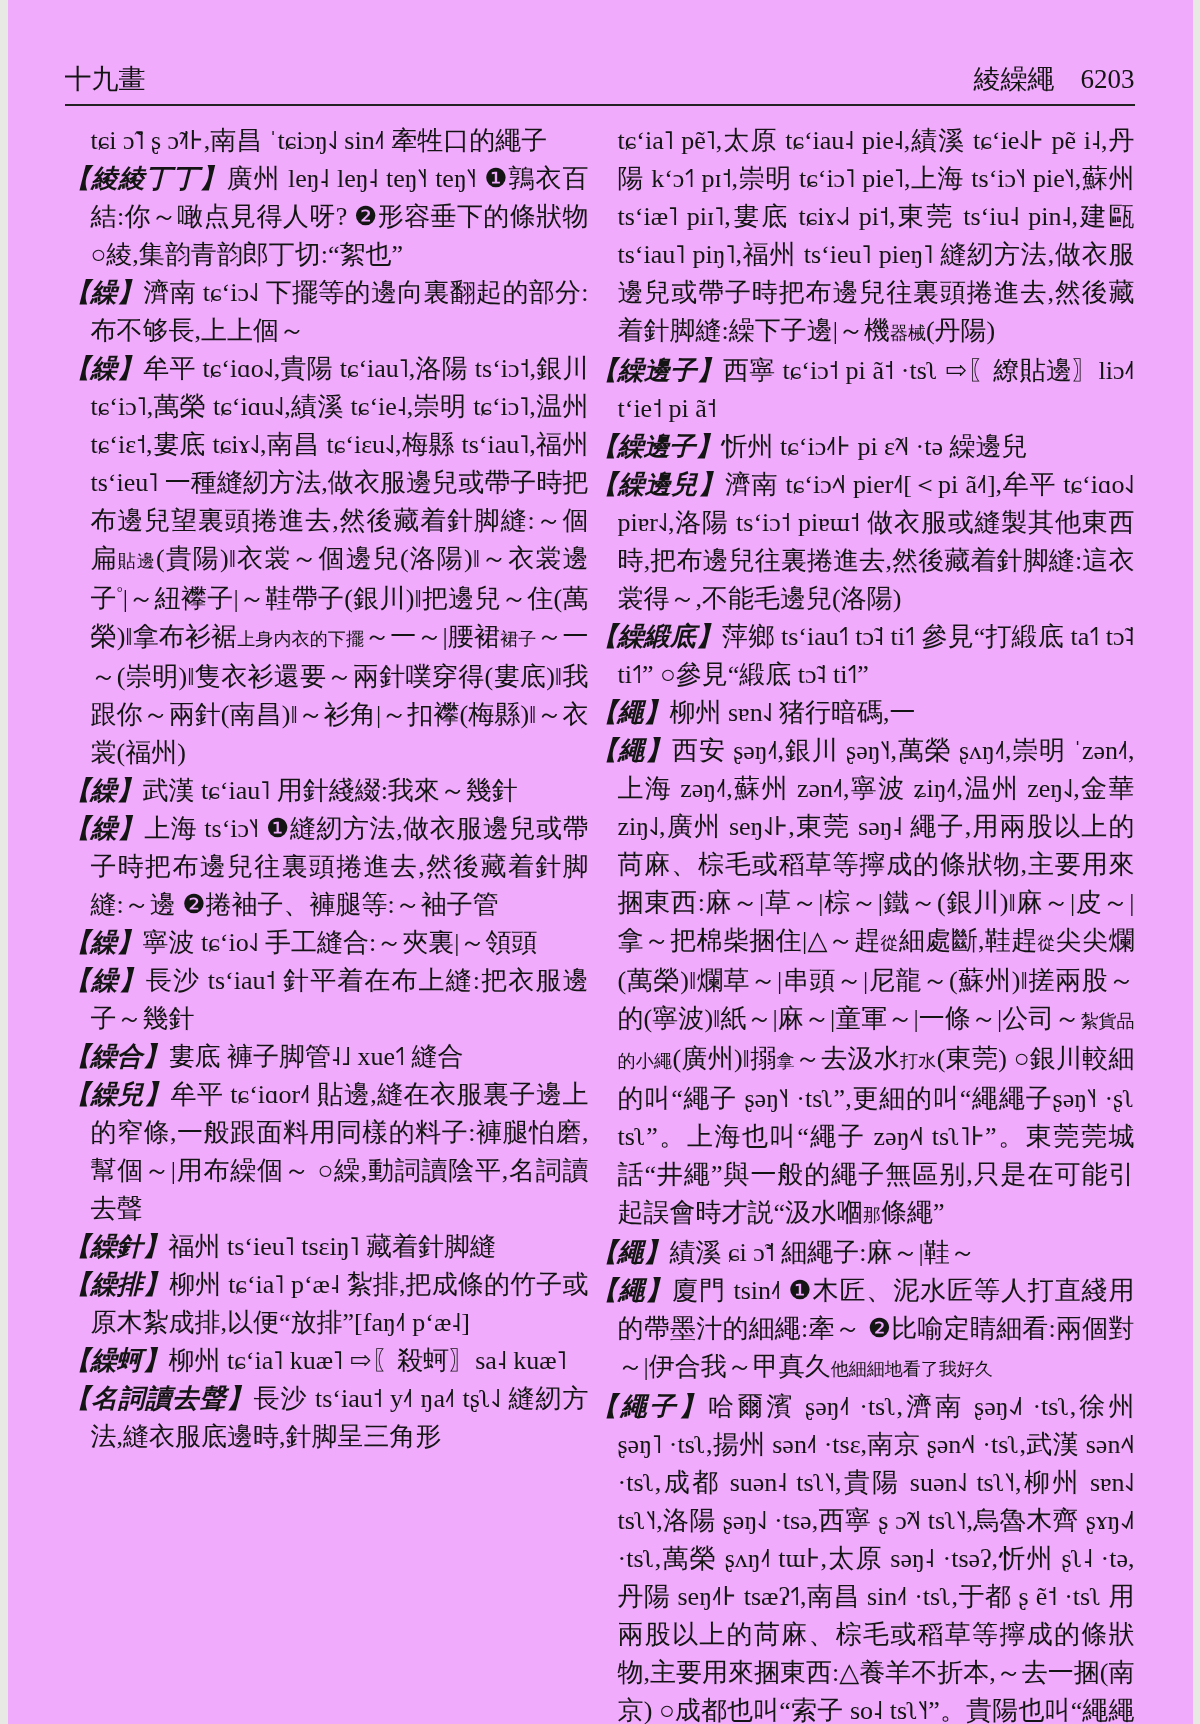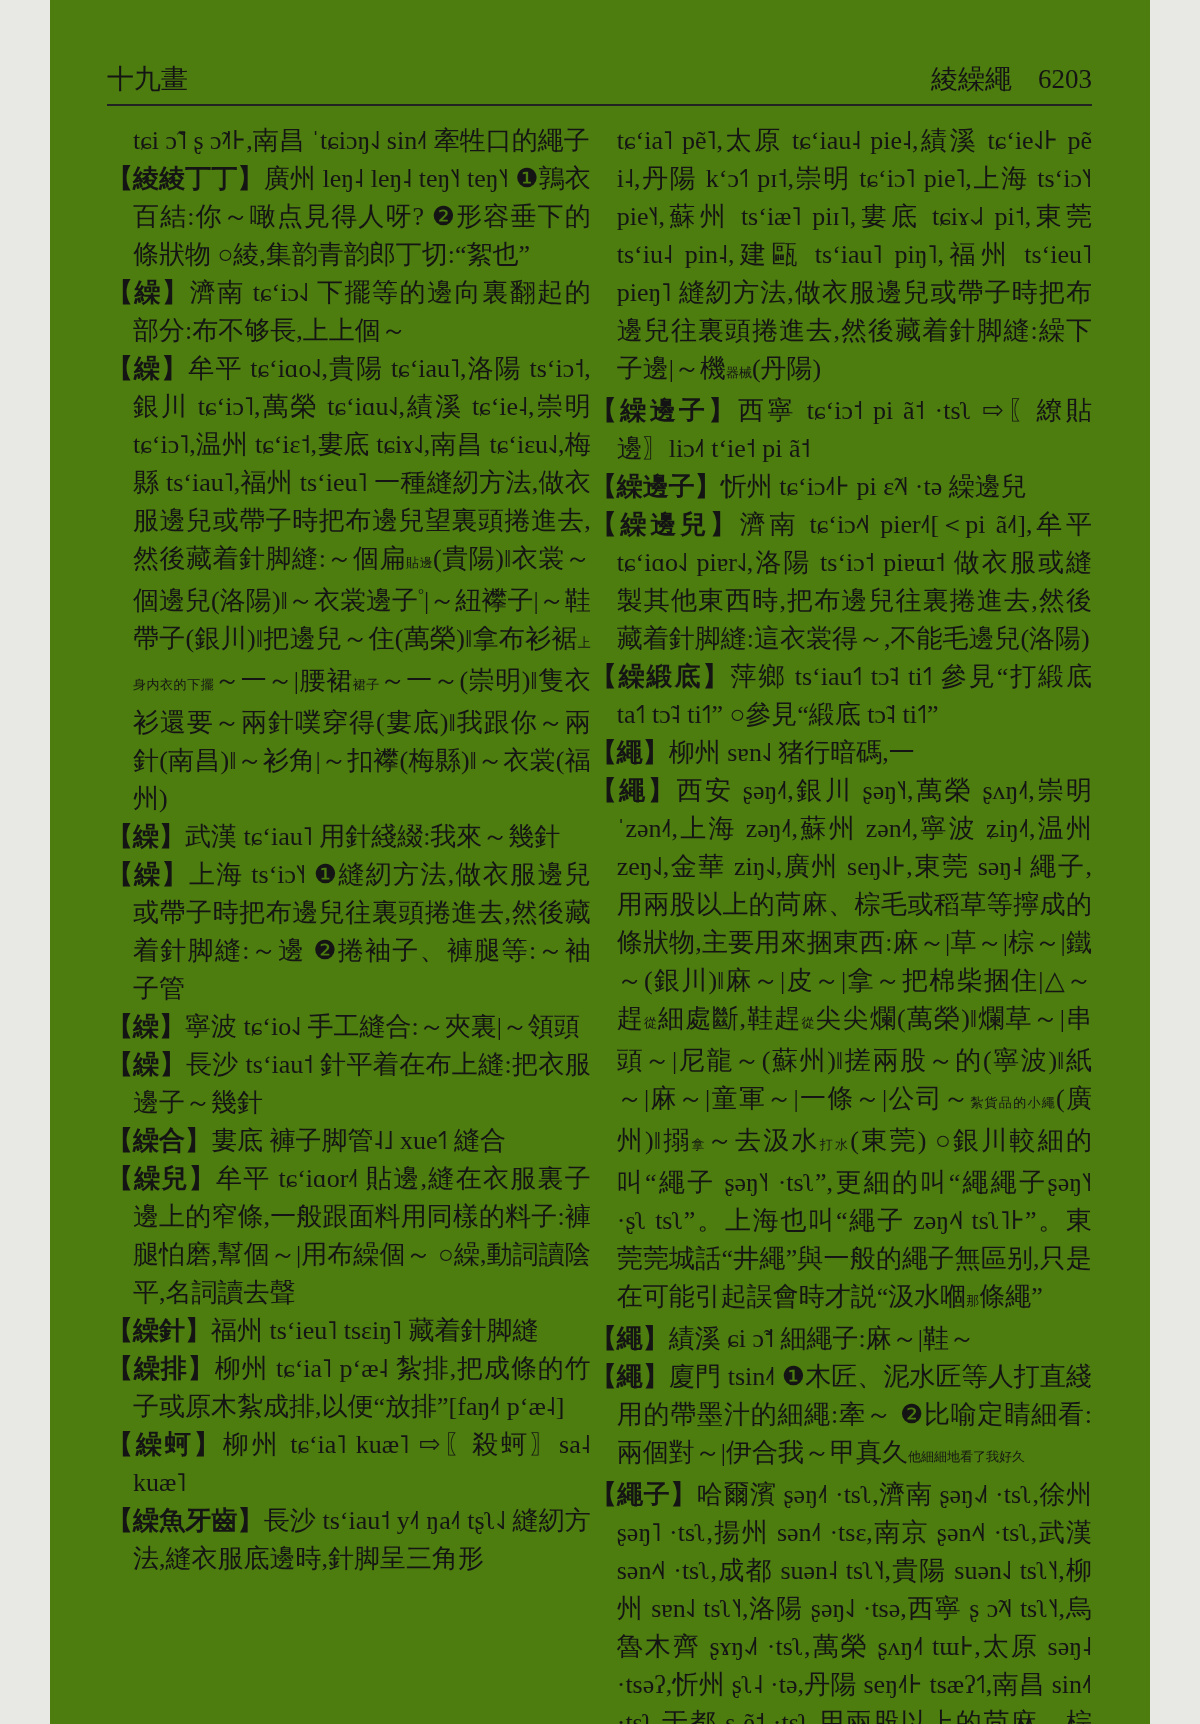--- a/index.html
+++ b/index.html
@@ -1,31 +1,31 @@
 <!DOCTYPE html>
 <html><head>
 <meta charset="utf-8">
 <style>
   html,body{margin:0;padding:0;background:#e8e8e4;}
   .sheet{
-    width:1100px;height:1724px;background:#4d7c0f;margin:0 auto;
+    width:1185px;height:1724px;background:#f0abfc;margin:0 auto;
     font-family:"Liberation Serif","DejaVu Serif",serif;color:#141414;
     box-sizing:border-box;padding:64px 58px 30px 57px;overflow:hidden;
   }
   .pagehead{display:flex;justify-content:space-between;align-items:baseline;font-size:27px;line-height:30px;}
   .pagehead .rh{display:flex;gap:26px;align-items:flex-start;}
   .rule{border:none;border-top:2px solid #222;margin:10px 0 0 0;}
   .cols{display:flex;justify-content:space-between;margin-top:16px;}
   .col{text-align:justify;font-size:26px;line-height:38px;}
   .col-left{width:524px;}
   .col-right{width:543px;}
   p.para{margin:0;padding-left:26px;text-indent:-26px;}
   p.para.cont{text-indent:0;}
-  .head{font-weight:bold;}
-  .gloss{font-size:13px;}
+  .head{font-weight:bold;font-style:italic;}
+  .gloss{font-size:18px;}
   .ring{font-size:15px;vertical-align:super;line-height:0;}
 </style>
 </head>
 <body>
 
 <div class="sheet">
 
   <div class="pagehead">
     <span>十九畫</span>
     <span class="rh">
@@ -44,21 +44,21 @@
         <p class="para"><b class="head">【繰】</b><span>牟平 tɕʻiɑo˨˩,貴陽 tɕʻiau˥,洛陽 tsʻiɔ˦,銀川 tɕʻiɔ˥,萬榮 tɕʻiɑu˨˩,績溪 tɕʻie˨,崇明 tɕʻiɔ˥,温州 tɕʻiɛ˦,婁底 tɕiɤ˨˩,南昌 tɕʻiɛu˨˩,梅縣 tsʻiau˥,福州 tsʻieu˥ 一種縫紉方法,做衣服邊兒或帶子時把布邊兒望裏頭捲進去,然後藏着針脚縫:～個扁</span><span class="gloss">貼邊</span><span>(貴陽)‖衣裳～個邊兒(洛陽)‖～衣裳邊子</span><span class="ring">°</span><span>|～紐襻子|～鞋帶子(銀川)‖把邊兒～住(萬榮)‖拿布衫裾</span><span class="gloss">上身内衣的下擺</span><span>～一～|腰裙</span><span class="gloss">裙子</span><span>～一～(崇明)‖隻衣衫還要～兩針噗穿得(婁底)‖我跟你～兩針(南昌)‖～衫角|～扣襻(梅縣)‖～衣裳(福州)</span></p>
         <p class="para"><b class="head">【繰】</b><span>武漢 tɕʻiau˥ 用針綫綴:我來～幾針</span></p>
         <p class="para"><b class="head">【繰】</b><span>上海 tsʻiɔ˥˧ ❶縫紉方法,做衣服邊兒或帶子時把布邊兒往裏頭捲進去,然後藏着針脚縫:～邊 ❷捲袖子、褲腿等:～袖子管</span></p>
         <p class="para"><b class="head">【繰】</b><span>寧波 tɕʻio˨˩ 手工縫合:～夾裏|～領頭</span></p>
         <p class="para"><b class="head">【繰】</b><span>長沙 tsʻiau˦ 針平着在布上縫:把衣服邊子～幾針</span></p>
         <p class="para"><b class="head">【繰合】</b><span>婁底 褲子脚管˨˩ xue˦˥ 縫合</span></p>
         <p class="para"><b class="head">【繰兒】</b><span>牟平 tɕʻiɑor˨˦ 貼邊,縫在衣服裏子邊上的窄條,一般跟面料用同樣的料子:褲腿怕磨,幫個～|用布繰個～ ○繰,動詞讀陰平,名詞讀去聲</span></p>
         <p class="para"><b class="head">【繰針】</b><span>福州 tsʻieu˥ tsɛiŋ˥ 藏着針脚縫</span></p>
         <p class="para"><b class="head">【繰排】</b><span>柳州 tɕʻia˥ pʻæ˨ 紮排,把成條的竹子或原木紮成排,以便“放排”[faŋ˨˦ pʻæ˨]</span></p>
         <p class="para"><b class="head">【繰蚵】</b><span>柳州 tɕʻia˥ kuæ˥ ⇨〖殺蚵〗sa˨ kuæ˥</span></p>
-        <p class="para"><b class="head">【繰魚牙齒】</b><span>長沙 tsʻiau˦ y˨˦ ŋa˨˦ tʂʅ˨˩ 縫紉方法,縫衣服底邊時,針脚呈三角形</span></p>
+        <p class="para"><b class="head">【名詞讀去聲】</b><span>長沙 tsʻiau˦ y˨˦ ŋa˨˦ tʂʅ˨˩ 縫紉方法,縫衣服底邊時,針脚呈三角形</span></p>
         <p class="para"></p>
       </div>
     <div class="col col-right">
         <p class="para cont"><span>tɕʻia˥ pẽ˥,太原 tɕʻiau˨ pie˨,績溪 tɕʻie˨˩⊦ pẽ i˨,丹陽 kʻɔ˦˥ pɪ˦,崇明 tɕʻiɔ˥ pie˥,上海 tsʻiɔ˥˧ pie˥˧,蘇州 tsʻiæ˥ piɪ˥,婁底 tɕiɤ˨˩˨ pi˦,東莞 tsʻiu˨ pin˨,建甌 tsʻiau˥ piŋ˥,福州 tsʻieu˥ pieŋ˥ 縫紉方法,做衣服邊兒或帶子時把布邊兒往裏頭捲進去,然後藏着針脚縫:繰下子邊|～機</span><span class="gloss">器械</span><span>(丹陽)</span></p>
         <p class="para"><b class="head">【繰邊子】</b><span>西寧 tɕʻiɔ˦ pi ã˦ ·tsʅ ⇨〖繚貼邊〗liɔ˨˦ tʻie˦ pi ã˦</span></p>
         <p class="para"><b class="head">【繰邊子】</b><span>忻州 tɕʻiɔ˨˦⊦ pi ɛ̃˨˦˨ ·tə 繰邊兒</span></p>
         <p class="para"><b class="head">【繰邊兒】</b><span>濟南 tɕʻiɔ˨˦˨ pier˨˦[＜pi ã˨˦],牟平 tɕʻiɑo˨˩ piɐr˨˩,洛陽 tsʻiɔ˦ piɐɯ˦ 做衣服或縫製其他東西時,把布邊兒往裏捲進去,然後藏着針脚縫:這衣裳得～,不能毛邊兒(洛陽)</span></p>
         <p class="para"><b class="head">【繰緞底】</b><span>萍鄉 tsʻiau˦˥ tɔ̃˨ ti˦˥ 參見“打緞底 ta˦˥ tɔ̃˨ ti˦˥” ○參見“緞底 tɔ̃˨ ti˦˥”</span></p>
         <p class="para"><b class="head">【繩】</b><span>柳州 sɐn˨˩ 猪行暗碼,一</span></p>
         <p class="para"><b class="head">【繩】</b><span>西安 ʂəŋ˨˦,銀川 ʂəŋ˥˧,萬榮 ʂʌŋ˨˦,崇明 ˈzən˨˦,上海 zəŋ˨˦,蘇州 zən˨˦,寧波 ʑiŋ˨˦,温州 zeŋ˨˩,金華 ziŋ˨˩,廣州 seŋ˨˩⊦,東莞 səŋ˨ 繩子,用兩股以上的苘麻、棕毛或稻草等擰成的條狀物,主要用來捆東西:麻～|草～|棕～|鐵～(銀川)‖麻～|皮～|拿～把棉柴捆住|△～趕</span><span class="gloss">從</span><span>細處斷,鞋趕</span><span class="gloss">從</span><span>尖尖爛(萬榮)‖爛草～|串頭～|尼龍～(蘇州)‖搓兩股～的(寧波)‖紙～|麻～|童軍～|一條～|公司～</span><span class="gloss">紮貨品的小繩</span><span>(廣州)‖搦</span><span class="gloss">拿</span><span>～去汲水</span><span class="gloss">打水</span><span>(東莞) ○銀川較細的叫“繩子 ʂəŋ˥˧ ·tsʅ”,更細的叫“繩繩子ʂəŋ˥˧ ·ʂʅ tsʅ”。上海也叫“繩子 zəŋ˨˦˨ tsʅ˥⊦”。東莞莞城話“井繩”與一般的繩子無區别,只是在可能引起誤會時才説“汲水嗰</span><span class="gloss">那</span><span>條繩”</span></p>

